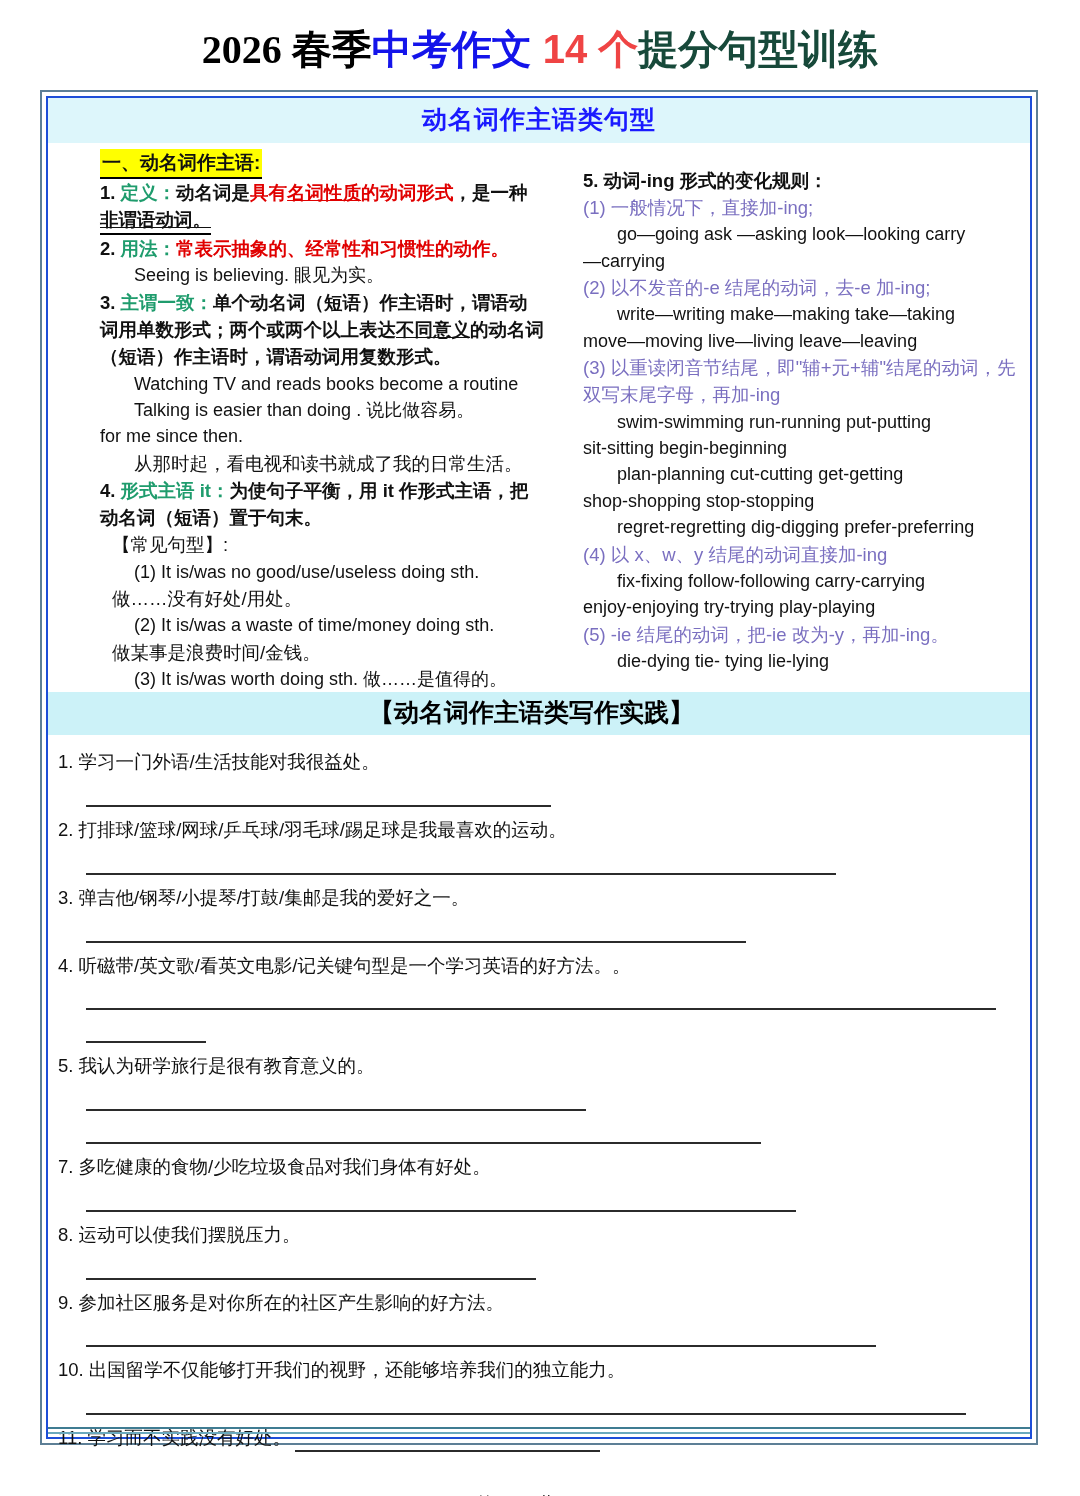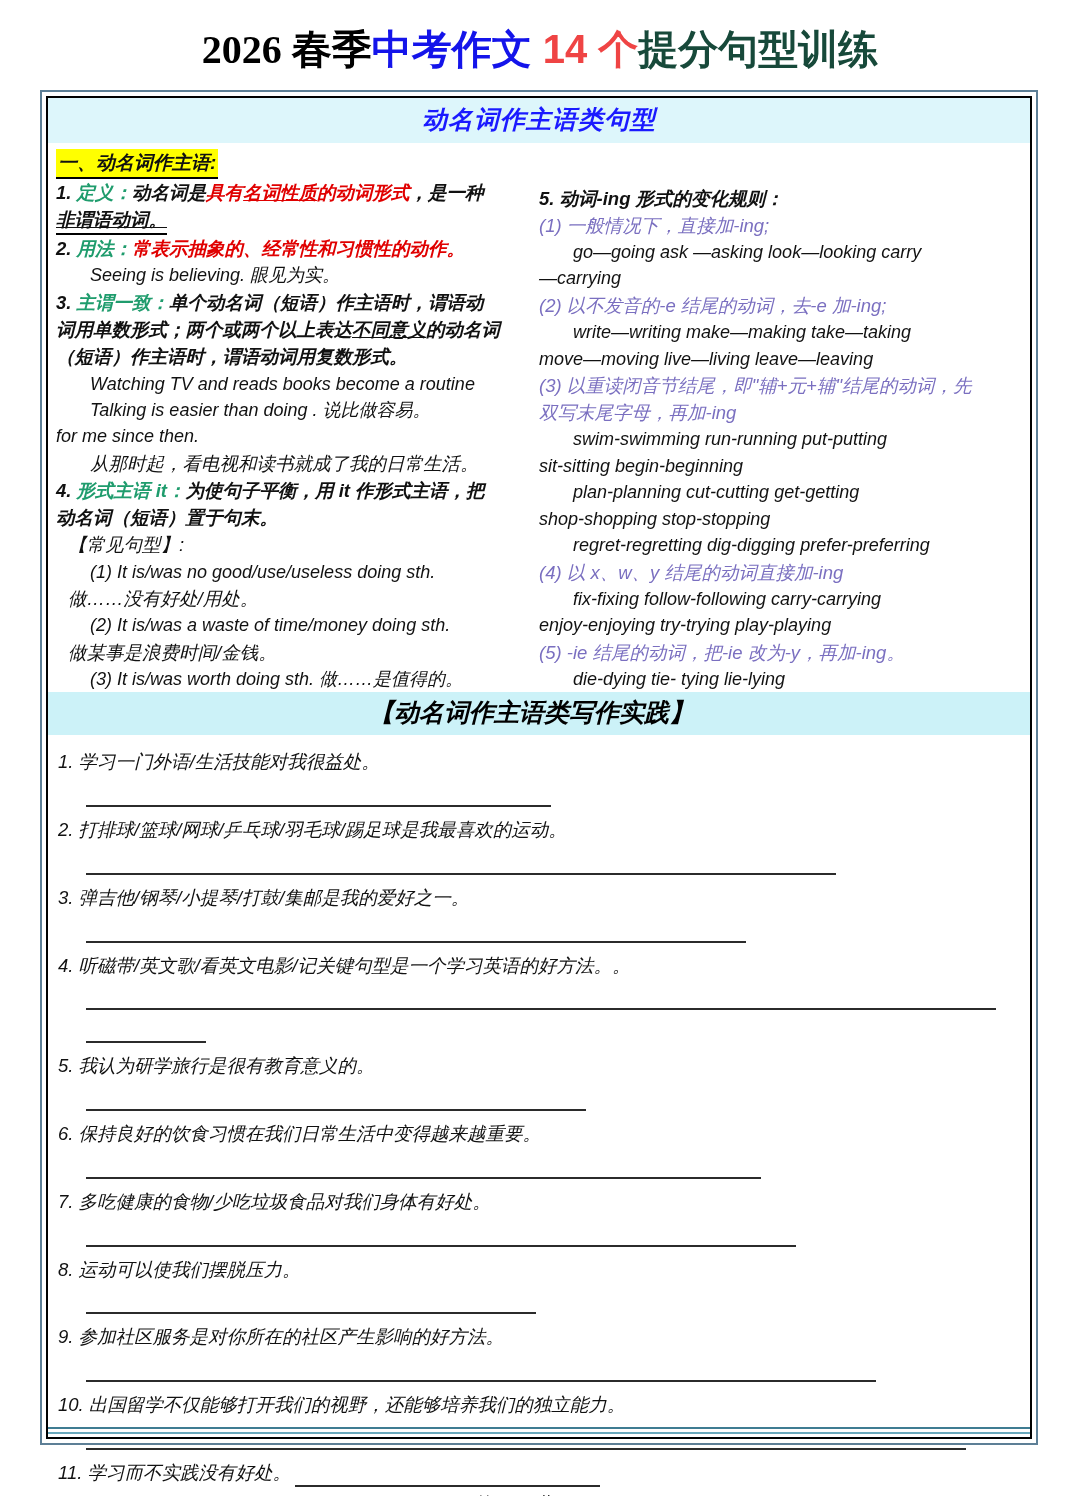--- a/index.html
+++ b/index.html
@@ -41,24 +41,23 @@
     height: 1355px;
     border: 2px solid #5d7f96;
     box-sizing: border-box;
   }
   .page-inner {
     position: absolute;
     left: 4px;
     top: 4px;
     right: 4px;
     bottom: 4px;
-    border: 2px solid #000000;
+    border: 2px solid #1d4ed8;
     box-sizing: border-box;
     background: #fff;
-    font-style: italic;
   }
 
   
   .banner {
     background: #ddf6fb;
     text-align: center;
     font-size: 25px;
     font-weight: bold;
     color: #1a1aff;
     padding: 5px 0 7px 0;
@@ -70,22 +69,23 @@
     font-size: 25px;
     font-weight: bold;
     color: #000;
     padding: 4px 15px 6px 0;
     letter-spacing: 0px;
   }
 
   
   .notes {
     display: flex;
-    align-items: flex-end;
+    align-items: center;
     padding: 0;
+    margin-left: 44px;
   }
   .col-left {
     width: 478px;
     padding: 6px 10px 0 8px;
     box-sizing: border-box;
   }
   .col-divider {
     width: 1px;
     background: #333;
     margin: 4px 0 2px 0;
@@ -267,21 +267,20 @@
         <div class="blank-wrap"><span class="blank" style="width: 465px;"></span></div>
         <p class="p-item"><span>2. </span><span>打排球/篮球/网球/乒乓球/羽毛球/踢足球是我最喜欢的运动。</span></p>
         <div class="blank-wrap"><span class="blank" style="width: 750px;"></span></div>
         <p class="p-item"><span>3. </span><span>弹吉他/钢琴/小提琴/打鼓/集邮是我的爱好之一。</span></p>
         <div class="blank-wrap"><span class="blank" style="width: 660px;"></span></div>
         <p class="p-item"><span>4. </span><span>听磁带/英文歌/看英文电影/记关键句型是一个学习英语的好方法。。</span></p>
         <div class="blank-wrap"><span class="blank" style="width: 910px;"></span></div>
         <div class="blank-wrap"><span class="blank" style="width: 120px;"></span></div>
         <p class="p-item"><span>5. </span><span>我认为研学旅行是很有教育意义的。</span></p>
         <div class="blank-wrap"><span class="blank" style="width: 500px;"></span></div>
-        <p class="p-item"><span>6. </span><span>保持良好的饮食习惯在我们日常生活中变得越来越重要。</span></p>
         <div class="blank-wrap"><span class="blank" style="width: 675px;"></span></div>
         <p class="p-item"><span>7. </span><span>多吃健康的食物/少吃垃圾食品对我们身体有好处。</span></p>
         <div class="blank-wrap"><span class="blank" style="width: 710px;"></span></div>
         <p class="p-item"><span>8. </span><span>运动可以使我们摆脱压力。</span></p>
         <div class="blank-wrap"><span class="blank" style="width: 450px;"></span></div>
         <p class="p-item"><span>9. </span><span>参加社区服务是对你所在的社区产生影响的好方法。</span></p>
         <div class="blank-wrap"><span class="blank" style="width: 790px;"></span></div>
         <p class="p-item"><span>10. </span><span>出国留学不仅能够打开我们的视野，还能够培养我们的独立能力。</span></p>
         <div class="blank-wrap"><span class="blank" style="width: 880px;"></span></div>
         <p class="p-item"><span>11. </span><span>学习而不实践没有好处。</span><span class="blank-inline" style="width: 305px;"></span></p>

